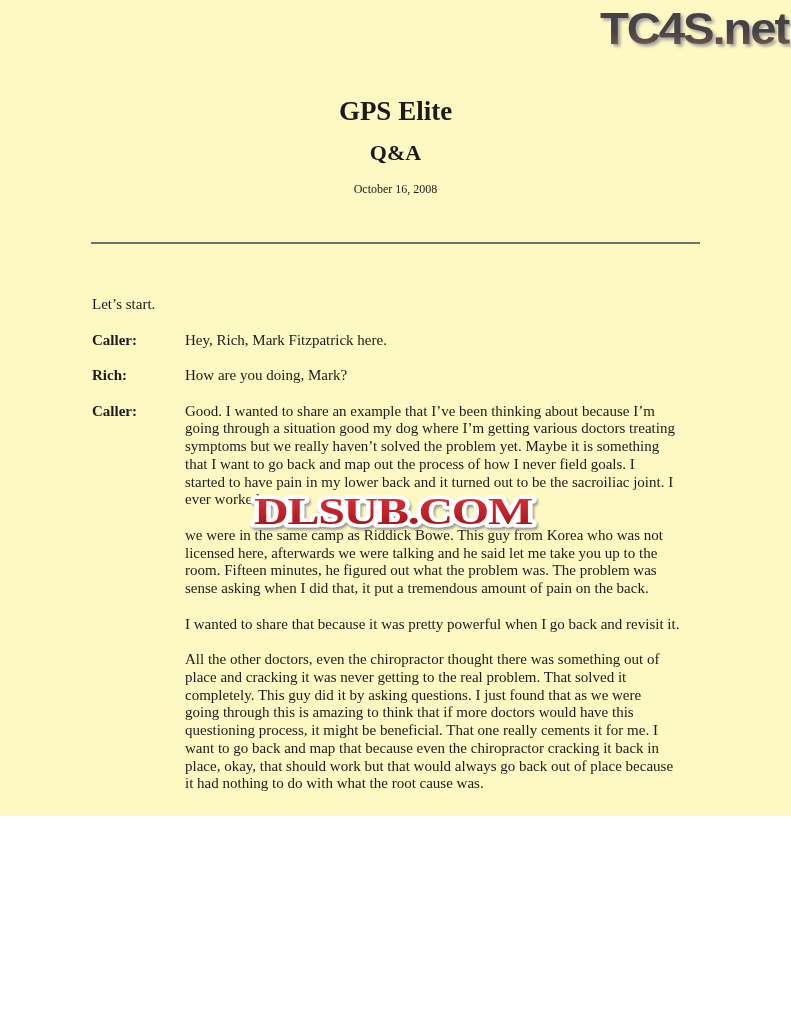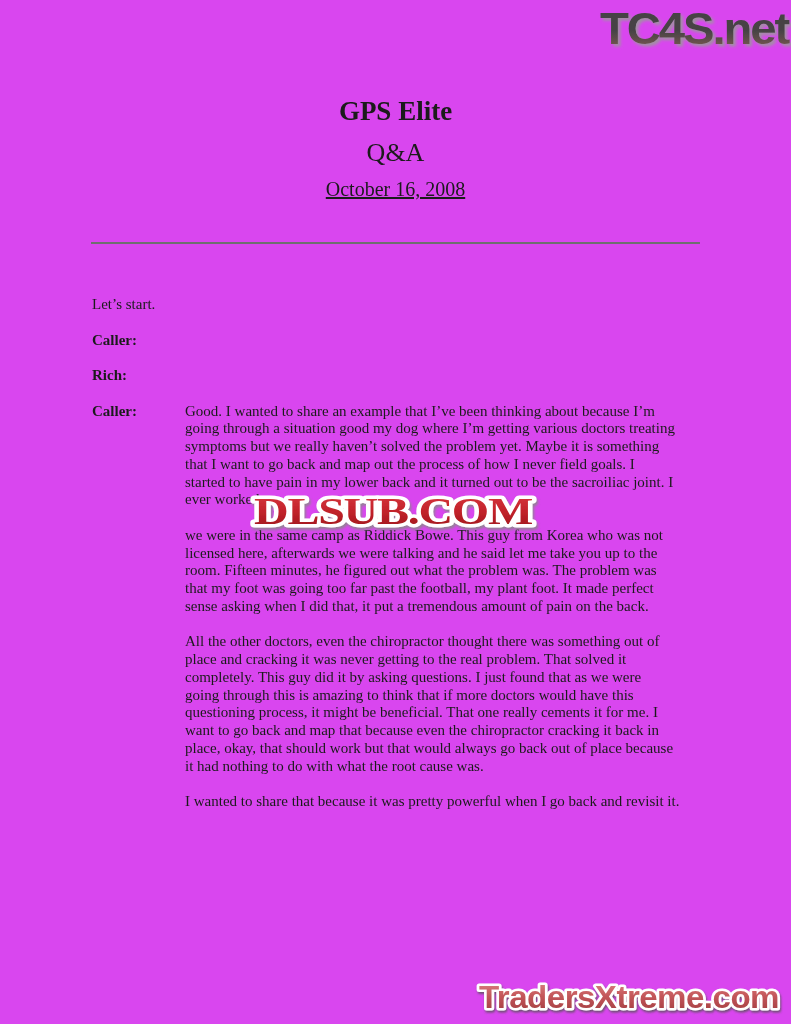--- a/index.html
+++ b/index.html
@@ -1,33 +1,33 @@
 <!DOCTYPE html>
 <html><head>
 <meta charset="utf-8">
 <style>
   html, body { margin: 0; padding: 0; background: #ffffff; }
   .page {
     position: relative;
     width: 791px;
-    height: 1024px;
-    background: #d946ef;
+    height: 816px;
+    background: #fef9c3;
     overflow: hidden;
     font-family: "Liberation Serif", "DejaVu Serif", serif;
     color: #1b1b1b;
   }
 
   
   .tc4s-logo { position: absolute; left: 590px; top: 0px; }
 
   
   .title-block { position: absolute; top: 97px; left: 0; width: 791px; text-align: center; }
   .doc-title    { font-size: 27px; font-weight: bold; line-height: 28px; margin: 0; }
-  .doc-subtitle { font-size: 26px; font-weight: normal; line-height: 23px; margin: 16px 0 0 0; }
-  .doc-date     { font-size: 20px; line-height: 18px; margin: 16px 0 0 0; font-weight: normal; text-decoration: underline; }
+  .doc-subtitle { font-size: 22px; font-weight: bold; line-height: 23px; margin: 16px 0 0 0; }
+  .doc-date     { font-size: 12px; line-height: 18px; margin: 16px 0 0 0; font-weight: normal; }
 
   
   .rule {
     position: absolute; top: 242px; left: 91px; width: 609px; height: 0;
     border-top: 2px solid #6f6f6f;
   }
 
   
   .transcript {
     position: absolute; left: 92px; top: 296px; width: 680px;
@@ -74,62 +74,67 @@
   </div>
 
   <div class="rule"></div>
 
   <div class="transcript">
       <div class="block">
         <div class="line">Let’s start.</div>
       </div>
       <div class="block row">
         <div class="speaker-label">Caller:</div>
+        <div class="block-body">
+          <div class="line">Hey, Rich, Mark Fitzpatrick here.</div>
+        </div>
       </div>
       <div class="block row">
         <div class="speaker-label">Rich:</div>
+        <div class="block-body">
+          <div class="line">How are you doing, Mark?</div>
+        </div>
       </div>
       <div class="block row">
         <div class="speaker-label">Caller:</div>
         <div class="block-body">
           <div class="line">Good. I wanted to share an example that I’ve been thinking about because I’m</div>
           <div class="line">going through a situation good my dog where I’m getting various doctors treating</div>
           <div class="line">symptoms but we really haven’t solved the problem yet. Maybe it is something</div>
           <div class="line">that I want to go back and map out the process of how I never field goals. I</div>
           <div class="line">started to have pain in my lower back and it turned out to be the sacroiliac joint. I</div>
           <div class="line">ever worked.</div>
         </div>
       </div>
       <div class="block row">
         <div class="speaker-label"></div>
         <div class="block-body">
           <div class="line">we were in the same camp as Riddick Bowe. This guy from Korea who was not</div>
           <div class="line">licensed here, afterwards we were talking and he said let me take you up to the</div>
           <div class="line">room. Fifteen minutes, he figured out what the problem was. The problem was</div>
-          <div class="line">that my foot was going too far past the football, my plant foot. It made perfect</div>
           <div class="line">sense asking when I did that, it put a tremendous amount of pain on the back.</div>
+        </div>
+      </div>
+      <div class="block row">
+        <div class="speaker-label"></div>
+        <div class="block-body">
+          <div class="line">I wanted to share that because it was pretty powerful when I go back and revisit it.</div>
         </div>
       </div>
       <div class="block row">
         <div class="speaker-label"></div>
         <div class="block-body">
           <div class="line">All the other doctors, even the chiropractor thought there was something out of</div>
           <div class="line">place and cracking it was never getting to the real problem. That solved it</div>
           <div class="line">completely. This guy did it by asking questions. I just found that as we were</div>
           <div class="line">going through this is amazing to think that if more doctors would have this</div>
           <div class="line">questioning process, it might be beneficial. That one really cements it for me. I</div>
           <div class="line">want to go back and map that because even the chiropractor cracking it back in</div>
           <div class="line">place, okay, that should work but that would always go back out of place because</div>
           <div class="line">it had nothing to do with what the root cause was.</div>
-        </div>
-      </div>
-      <div class="block row">
-        <div class="speaker-label"></div>
-        <div class="block-body">
-          <div class="line">I wanted to share that because it was pretty powerful when I go back and revisit it.</div>
         </div>
       </div>
     </div>
 
   <div class="dlsub-wm">
     <svg width="300" height="50" viewBox="0 0 300 50">
       <defs>
         <linearGradient id="dlsubGrad" x1="0" y1="0" x2="0" y2="1">
           <stop offset="0" stop-color="#da3a40"></stop>
           <stop offset="0.5" stop-color="#c2222a"></stop>

